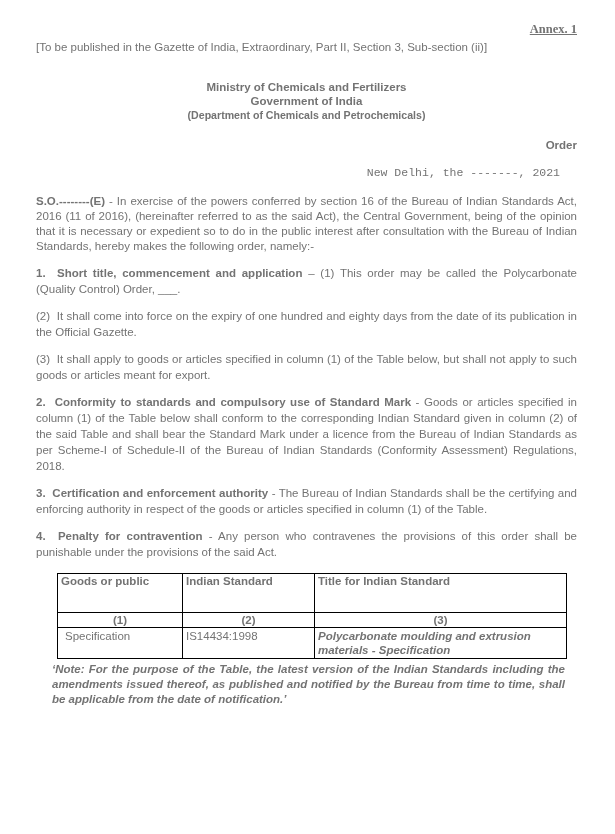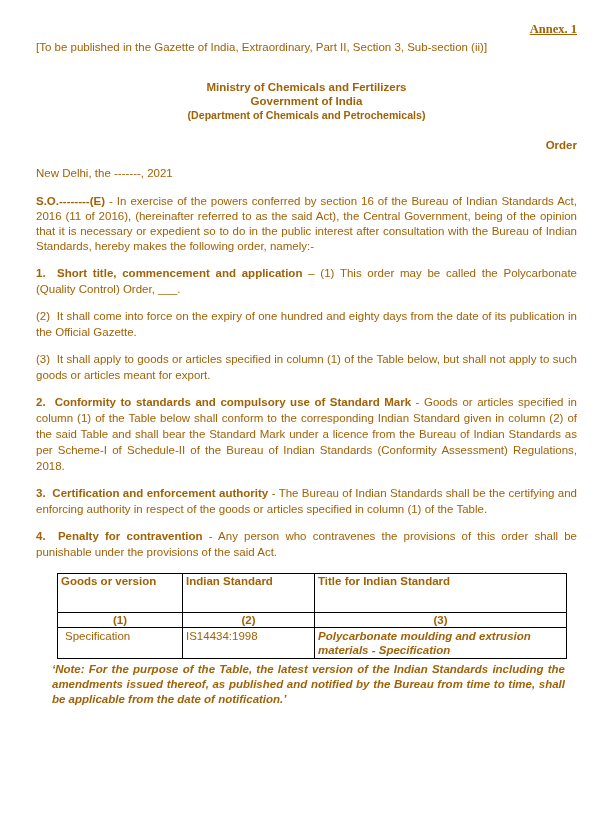--- a/index.html
+++ b/index.html
@@ -4,21 +4,21 @@
 <style>
   html, body { margin: 0; padding: 0; background: #ffffff; }
   .page {
     position: relative;
     width: 615px;
     height: 834px;
     background: #ffffff;
     box-sizing: border-box;
     padding: 22px 38px 0 36px;
     font-family: "Liberation Sans", sans-serif;
-    color: #a16207;
+    color: #737373;
     overflow: hidden;
   }
   .annex {
     text-align: right;
     font-family: "Liberation Serif", serif;
     font-weight: bold;
     font-size: 12.5px;
     line-height: 14px;
     text-decoration: underline;
   }
@@ -36,23 +36,25 @@
   .lh2 { font-size: 10.6px; line-height: 14px; }
   .order-heading {
     margin-top: 16px;
     text-align: right;
     font-weight: bold;
     font-size: 11.5px;
     line-height: 14px;
   }
   .dateline {
     margin-top: 14px;
+    text-align: right;
     padding-right: 17px;
     font-size: 11.5px;
     line-height: 14px;
+    font-family: Liberation Mono, monospace;
   }
   p { margin: 0; }
   .so {
     margin-top: 14px;
     font-size: 11.5px;
     line-height: 15px;
     text-align: justify;
   }
   .clause {
     margin-top: 11px;
@@ -132,21 +134,21 @@
 
 
   <table class="std">
     <colgroup>
       <col style="width:125px">
       <col style="width:132px">
       <col style="width:252px">
     </colgroup>
     <tbody>
       <tr class="hrow">
-        <td>Goods or version</td>
+        <td>Goods or public</td>
         <td>Indian Standard</td>
         <td>Title for Indian Standard</td>
       </tr>
       <tr class="nrow">
         <td>(1)</td>
         <td>(2)</td>
         <td>(3)</td>
       </tr>
       <tr class="drow">
         <td class="c1">Specification</td>

